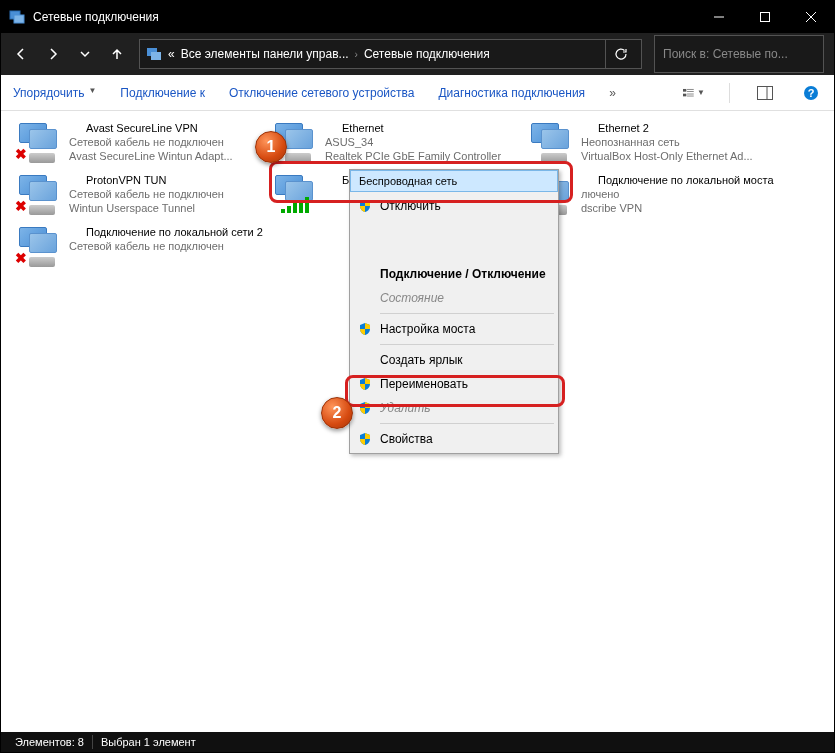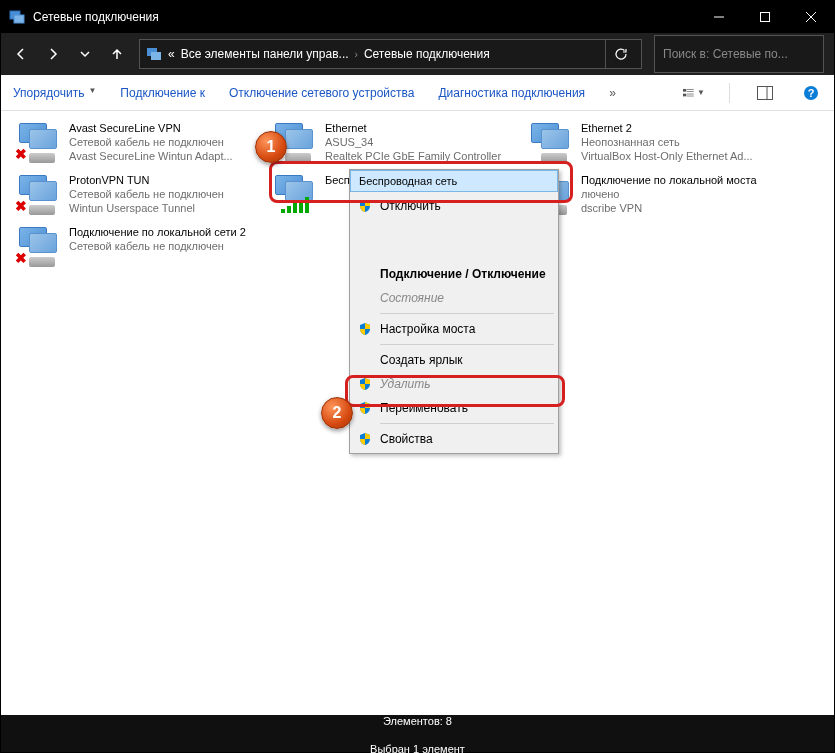--- a/index.html
+++ b/index.html
@@ -40,38 +40,38 @@
 .conn-item { width: 256px; height: 52px; display: flex; gap: 6px; padding: 2px; font-size: 11px; line-height: 14px; }
 .conn-icon { width: 48px; height: 44px; position: relative; flex-shrink: 0; }
 .conn-icon .screen { width: 28px; height: 20px; background: linear-gradient(135deg, #7db4e8, #4a8fd6); border: 1px solid #3a7ac0; border-radius: 2px; position: absolute; top: 2px; left: 4px; }
 .conn-icon .screen2 { width: 28px; height: 20px; background: linear-gradient(135deg, #9bc5ea, #6aa3dc); border: 1px solid #5a92ce; border-radius: 2px; position: absolute; top: 8px; left: 14px; }
 .conn-icon .x { position: absolute; left: 0px; bottom: 4px; color: #d00; font-weight: bold; font-size: 14px; }
 .conn-icon .plug { position: absolute; bottom: 2px; left: 14px; width: 26px; height: 10px; background: linear-gradient(#ccc,#999); border-radius: 2px; }
 .conn-icon .bars { position: absolute; bottom: 4px; left: 10px; display: flex; align-items: flex-end; gap: 2px; }
 .conn-icon .bars span { width: 4px; background: #0a0; display: block; }
 .conn-icon .bars span:nth-child(1){height:4px} .conn-icon .bars span:nth-child(2){height:7px} .conn-icon .bars span:nth-child(3){height:10px} .conn-icon .bars span:nth-child(4){height:13px} .conn-icon .bars span:nth-child(5){height:16px}
 .conn-text { overflow: hidden; }
-.conn-text .l1 { color: #000; white-space: nowrap; overflow: hidden; text-overflow: ellipsis; }
+.conn-text .l1 { color: #000; white-space: nowrap; overflow: hidden; text-overflow: ellipsis; margin-left: 17px; }
 .conn-text .l2, .conn-text .l3 { color: #6d6d6d; white-space: nowrap; overflow: hidden; text-overflow: ellipsis; }
 
 
 .hl { position: absolute; border: 3px solid #d62020; border-radius: 8px; pointer-events: none; }
 .badge { position: absolute; width: 32px; height: 32px; border-radius: 50%; background: radial-gradient(circle at 35% 30%, #ff955a, #d64a10 60%, #a33408); color: #fff; font-weight: bold; font-size: 16px; display: flex; align-items: center; justify-content: center; box-shadow: 0 2px 4px rgba(0,0,0,.4); border: 1px solid #9a3005; }
 
 
 .ctx { position: absolute; background: #f0f0f0; border: 1px solid #a0a0a0; box-shadow: 2px 2px 4px rgba(0,0,0,.25); font-size: 12px; padding: 2px; width: 210px; }
 .ctx-header { background: #cde8ff; border: 1px solid #7ab7e8; padding: 4px 8px; margin: -2px -2px 2px -2px; font-size: 11px; }
 .ctx-item { height: 24px; display: flex; align-items: center; padding: 0 8px 0 28px; position: relative; color: #000; }
 .ctx-item.disabled { color: #888; font-style: italic; }
 .ctx-item.bold { font-weight: bold; margin-top: 44px; }
 .ctx-sep { height: 1px; background: #d0d0d0; margin: 3px 2px 3px 28px; }
 .ctx-shield { position: absolute; left: 6px; width: 14px; height: 14px; }
 
 
-.statusbar { height: 37px; background: #101010; color: #fff; display: flex; align-items: center; padding: 0 14px; font-size: 11px; gap: 8px; flex-direction: column; }
+.statusbar { height: 20px; background: #101010; color: #fff; display: flex; align-items: center; padding: 0 14px; font-size: 11px; gap: 8px; }
 .statusbar .ssep { width: 1px; height: 14px; background: #444; }
 
 svg { display: block; }
 </style>
 </head>
 <body>
 
 <div class="window">
 
   <div class="titlebar">
@@ -307,35 +307,35 @@
               <path d="M7 1 L12 3 L12 7 C12 10 9.5 12.5 7 13 C4.5 12.5 2 10 2 7 L2 3 Z" fill="#0a7dd6"></path>
               <path d="M7 1 L12 3 L12 7 L7 7 Z" fill="#ffcc00"></path>
               <path d="M7 7 L7 13 C4.5 12.5 2 10 2 7 Z" fill="#ffcc00"></path>
             </svg>
             <span>Настройка моста</span>
           </div>
           <div class="ctx-sep"></div>
           <div class="ctx-item">
             <span>Создать ярлык</span>
           </div>
+          <div class="ctx-item">
+            <svg class="ctx-shield" viewBox="0 0 14 14">
+              <path d="M7 1 L12 3 L12 7 C12 10 9.5 12.5 7 13 C4.5 12.5 2 10 2 7 L2 3 Z" fill="#0a7dd6"></path>
+              <path d="M7 1 L12 3 L12 7 L7 7 Z" fill="#ffcc00"></path>
+              <path d="M7 7 L7 13 C4.5 12.5 2 10 2 7 Z" fill="#ffcc00"></path>
+            </svg>
+            <span>Переименовать</span>
+          </div>
           <div class="ctx-item disabled">
             <svg class="ctx-shield" viewBox="0 0 14 14">
               <path d="M7 1 L12 3 L12 7 C12 10 9.5 12.5 7 13 C4.5 12.5 2 10 2 7 L2 3 Z" fill="#0a7dd6"></path>
               <path d="M7 1 L12 3 L12 7 L7 7 Z" fill="#ffcc00"></path>
               <path d="M7 7 L7 13 C4.5 12.5 2 10 2 7 Z" fill="#ffcc00"></path>
             </svg>
             <span>Удалить</span>
-          </div>
-          <div class="ctx-item">
-            <svg class="ctx-shield" viewBox="0 0 14 14">
-              <path d="M7 1 L12 3 L12 7 C12 10 9.5 12.5 7 13 C4.5 12.5 2 10 2 7 L2 3 Z" fill="#0a7dd6"></path>
-              <path d="M7 1 L12 3 L12 7 L7 7 Z" fill="#ffcc00"></path>
-              <path d="M7 7 L7 13 C4.5 12.5 2 10 2 7 Z" fill="#ffcc00"></path>
-            </svg>
-            <span>Переименовать</span>
           </div>
           <div class="ctx-sep"></div>
           <div class="ctx-item">
             <svg class="ctx-shield" viewBox="0 0 14 14">
               <path d="M7 1 L12 3 L12 7 C12 10 9.5 12.5 7 13 C4.5 12.5 2 10 2 7 L2 3 Z" fill="#0a7dd6"></path>
               <path d="M7 1 L12 3 L12 7 L7 7 Z" fill="#ffcc00"></path>
               <path d="M7 7 L7 13 C4.5 12.5 2 10 2 7 Z" fill="#ffcc00"></path>
             </svg>
             <span>Свойства</span>
           </div>

